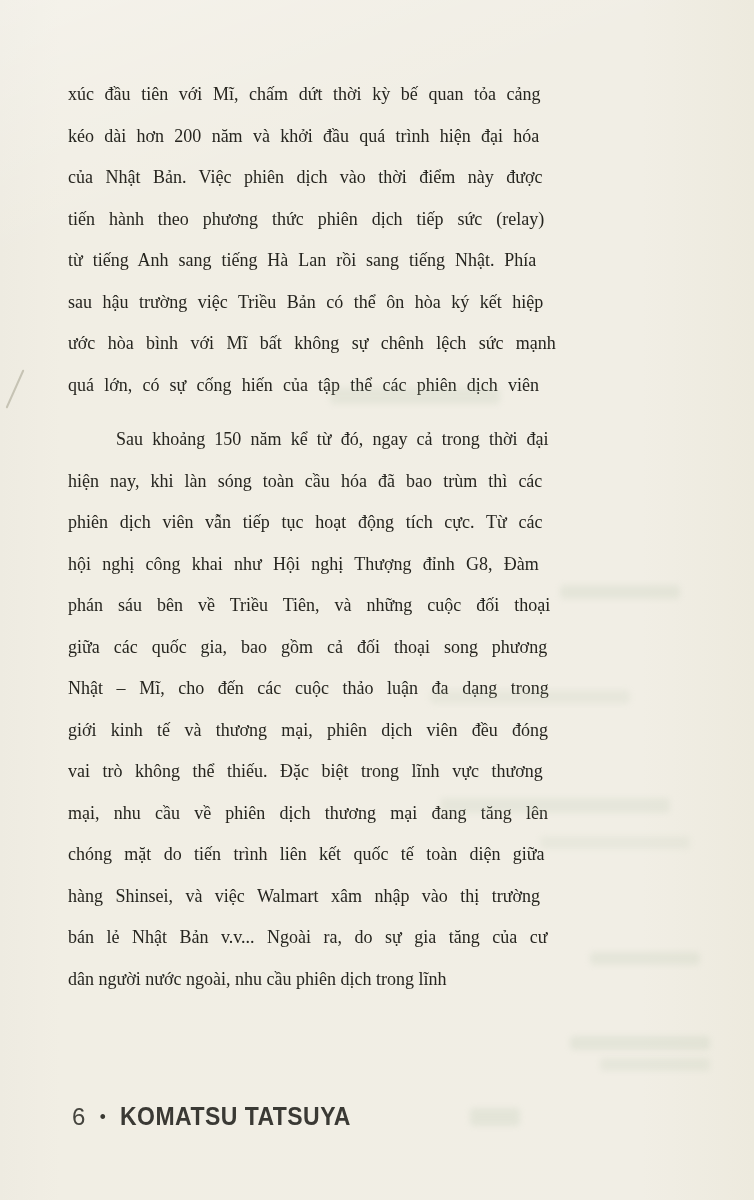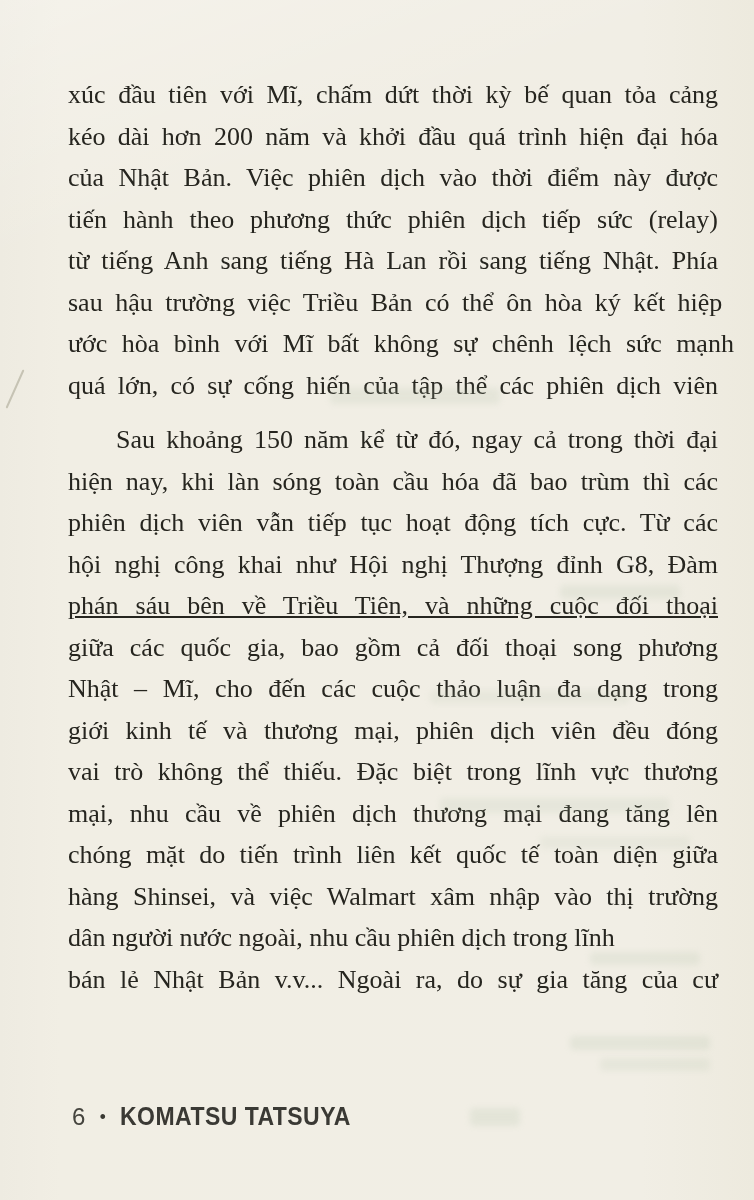--- a/index.html
+++ b/index.html
@@ -19,21 +19,21 @@
     background:
       linear-gradient(160deg, rgba(255,255,255,0.25) 0%, rgba(255,255,255,0) 18%),
       linear-gradient(90deg, #eeebe1 0%, #f1eee4 8%, #f1eee5 85%, #edeade 100%);
   }
   .text-block {
     position: absolute;
     left: 68px;
     top: 74px;
     width: 650px;
     color: #26251f;
-    font-size: 26px;
+    font-size: 18px;
     line-height: 41.5px;
   }
   .paragraph { margin: 0; }
   .paragraph.p-indent { margin-top: 13px; }
   .tline {
     white-space: nowrap;
     overflow: visible;
     height: 41.5px;
   }
   .tline.first-indent > span { padding-left: 48px; display: inline-block; }
@@ -110,30 +110,30 @@
         <div class="tline"><span style="word-spacing: 5.42472px;">từ tiếng Anh sang tiếng Hà Lan rồi sang tiếng Nhật. Phía</span></div>
         <div class="tline"><span style="word-spacing: 5.9974px;">sau hậu trường việc Triều Bản có thể ôn hòa ký kết hiệp</span></div>
         <div class="tline"><span style="word-spacing: 7.91619px;">ước hòa bình với Mĩ bất không sự chênh lệch sức mạnh</span></div>
         <div class="tline"><span style="word-spacing: 5.70052px;">quá lớn, có sự cống hiến của tập thể các phiên dịch viên</span></div>
       </div>
       <div class="paragraph p-indent">
         <div class="tline first-indent"><span style="word-spacing: 4.67045px;">Sau khoảng 150 năm kể từ đó, ngay cả trong thời đại</span></div>
         <div class="tline"><span style="word-spacing: 6.59505px; text-align: right;">hiện nay, khi làn sóng toàn cầu hóa đã bao trùm thì các</span></div>
         <div class="tline"><span style="word-spacing: 7.21449px;">phiên dịch viên vẫn tiếp tục hoạt động tích cực. Từ các</span></div>
         <div class="tline"><span style="word-spacing: 6.76406px;">hội nghị công khai như Hội nghị Thượng đỉnh G8, Đàm</span></div>
-        <div class="tline"><span style="word-spacing: 10.5109px; text-decoration: underline;">phán sáu bên về Triều Tiên, và những cuộc đối thoại</span></div>
+        <div class="tline"><span style="word-spacing: 10.5109px;">phán sáu bên về Triều Tiên, và những cuộc đối thoại</span></div>
         <div class="tline"><span style="word-spacing: 9.47031px;">giữa các quốc gia, bao gồm cả đối thoại song phương</span></div>
         <div class="tline"><span style="word-spacing: 9.0767px;">Nhật – Mĩ, cho đến các cuộc thảo luận đa dạng trong</span></div>
         <div class="tline"><span style="word-spacing: 9.78906px;">giới kinh tế và thương mại, phiên dịch viên đều đóng</span></div>
         <div class="tline"><span style="word-spacing: 8.02344px;">vai trò không thể thiếu. Đặc biệt trong lĩnh vực thương</span></div>
         <div class="tline"><span style="word-spacing: 9.72344px;">mại, nhu cầu về phiên dịch thương mại đang tăng lên</span></div>
         <div class="tline"><span style="word-spacing: 7.85795px;">chóng mặt do tiến trình liên kết quốc tế toàn diện giữa</span></div>
         <div class="tline"><span style="word-spacing: 7.95833px;">hàng Shinsei, và việc Walmart xâm nhập vào thị trường</span></div>
+        <div class="tline"><span style="word-spacing: 7.99609px;">bán lẻ Nhật Bản v.v... Ngoài ra, do sự gia tăng của cư</span></div>
         <div class="tline plast"><span>dân người nước ngoài, nhu cầu phiên dịch trong lĩnh</span></div>
-        <div class="tline"><span style="word-spacing: 7.99609px;">bán lẻ Nhật Bản v.v... Ngoài ra, do sự gia tăng của cư</span></div>
       </div>
     </div>
 
   <div class="footer">
     <span class="pagenum">6</span>
     <span class="bullet">•</span>
     <span class="running-title">KOMATSU TATSUYA</span>
   </div>
 
   <div class="bleed b1"></div>

